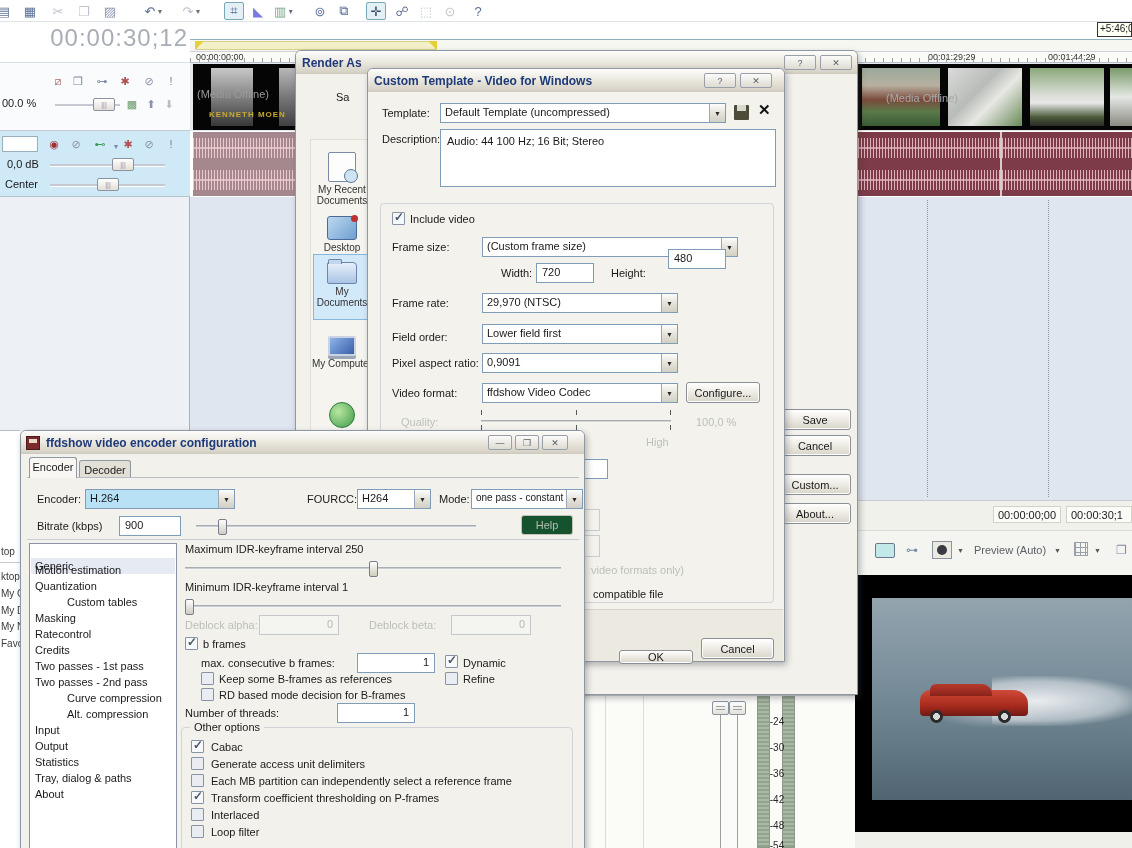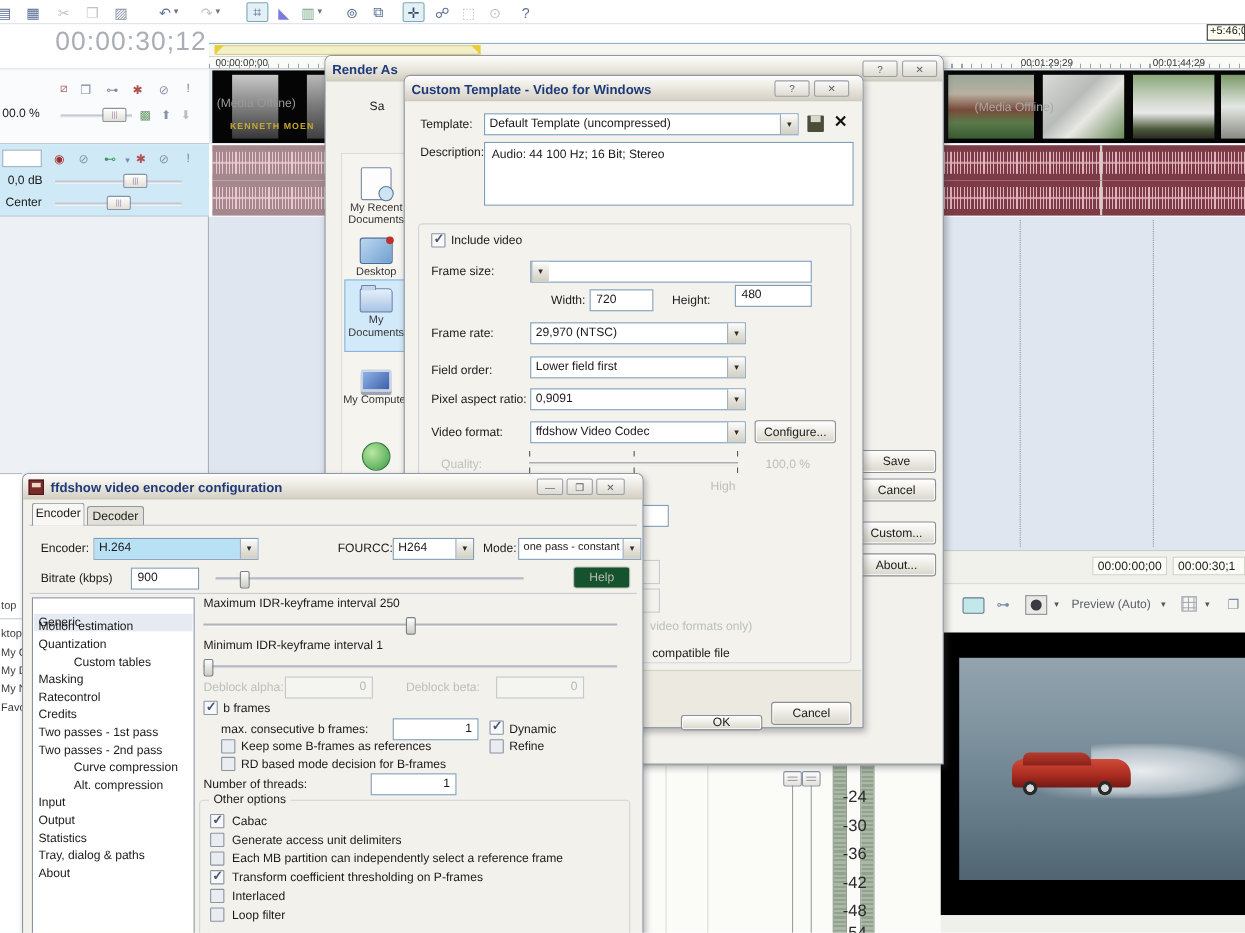--- a/index.html
+++ b/index.html
@@ -84,21 +84,21 @@
 
   
   #mixer { left:585px; top:695px; width:270px; height:153px; background:#fbfbf8; border-top:1px solid #cfd4cc; }
   .vline { position:absolute; top:0; bottom:0; width:0; border-left:1px solid #dcdcd6; }
   .fader-line { position:absolute; width:0; border-left:1px solid #9aa0a0; }
   .fader-handle { position:absolute; width:17px; height:14px; border:1px solid #8a93a2; border-radius:2px;
     background:linear-gradient(180deg,#fff,#e4e1d8); }
   .fader-handle::after { content:""; position:absolute; left:3px; right:3px; top:4px; height:1px; background:#98a0a8; box-shadow:0 3px 0 #98a0a8; }
   .meter-col { position:absolute; top:0; bottom:0; width:13px; border:1px solid #8c9a8c;
     background:repeating-linear-gradient(0deg,#91a28d 0 2px,#aab8a5 2px 4px); }
-  .scale-num { position:absolute; font-size:15px; color:#2a2a2a; width:24px; text-align:center; }
+  .scale-num { position:absolute; font-size:10px; color:#2a2a2a; width:24px; text-align:center; }
 
   
   #tree-strip { left:0; top:430px; width:20px; height:418px; background:#fff; border-top:1px solid #b8bcc4; }
   .tree-txt { position:absolute; left:1px; width:19px; overflow:hidden; white-space:nowrap; font-size:10px; color:#3a3a3a; }
 
   
   #render-as { left:295px; top:50px; width:563px; height:645px; background:#f2f1ec; z-index:2; border-radius:6px 6px 0 0; }
   #places { position:absolute; left:14px; top:88px; width:64px; height:362px; background:#f5f4ef; border:1px solid #e0ddd4; }
   .place { position:absolute; left:1px; width:60px; text-align:center; font-size:10px; color:#333; }
   .place .icon { margin:0 auto 2px; position:relative; }
@@ -381,27 +381,28 @@
       <div>Audio: 44 100 Hz; 16 Bit; Stereo</div>
     </div>
 
     <div class="grp" style="left:12px;top:134px;width:394px;height:400px;background:#f3f2ec"></div>
 
     <span class="chk checked" style="left:24px;top:143px"></span>
     <span class="lbl" style="left:42px;top:144px">Include video</span>
 
     <span class="lbl" style="left:24px;top:172px">Frame size:</span>
     <div class="combo" style="left:114px;top:168px;width:256px">
+      <span class="val">(Custom frame size)</span>
         <span class="btn">▼</span>
     </div>
 
     <span class="lbl" style="left:133px;top:198px">Width:</span>
     <div class="field" style="left:168px;top:194px;width:58px">720</div>
     <span class="lbl" style="left:243px;top:198px">Height:</span>
-    <div class="field" style="left:300px;top:190px;width:70px">480</div>
+    <div class="field" style="left:300px;top:180px;width:58px">480</div>
 
     <span class="lbl" style="left:24px;top:228px">Frame rate:</span>
     <div class="combo" style="left:114px;top:224px;width:196px">
       <span class="val">29,970 (NTSC)</span>
         <span class="btn">▼</span>
     </div>
 
     <span class="lbl" style="left:24px;top:262px">Field order:</span>
     <div class="combo" style="left:114px;top:255px;width:196px">
       <span class="val">Lower field first</span>

